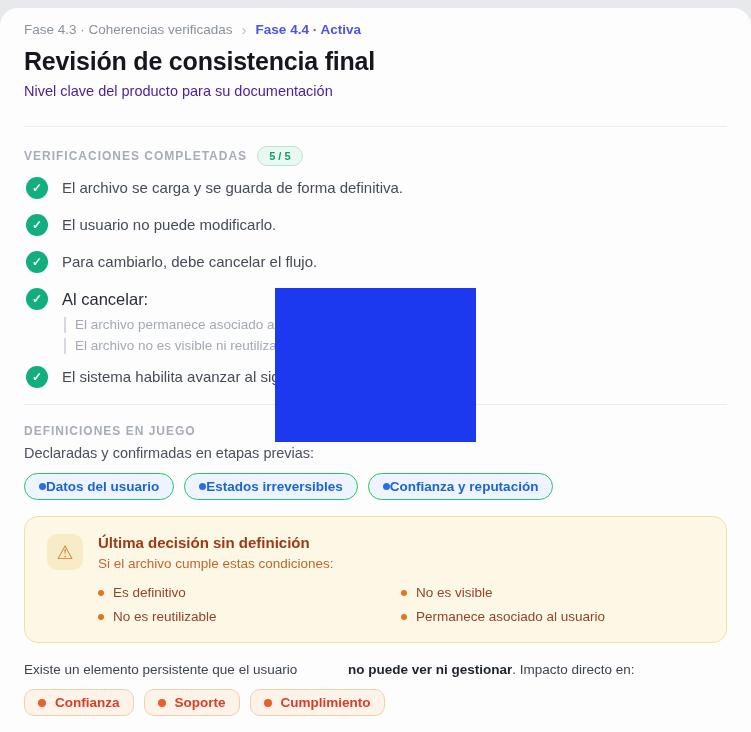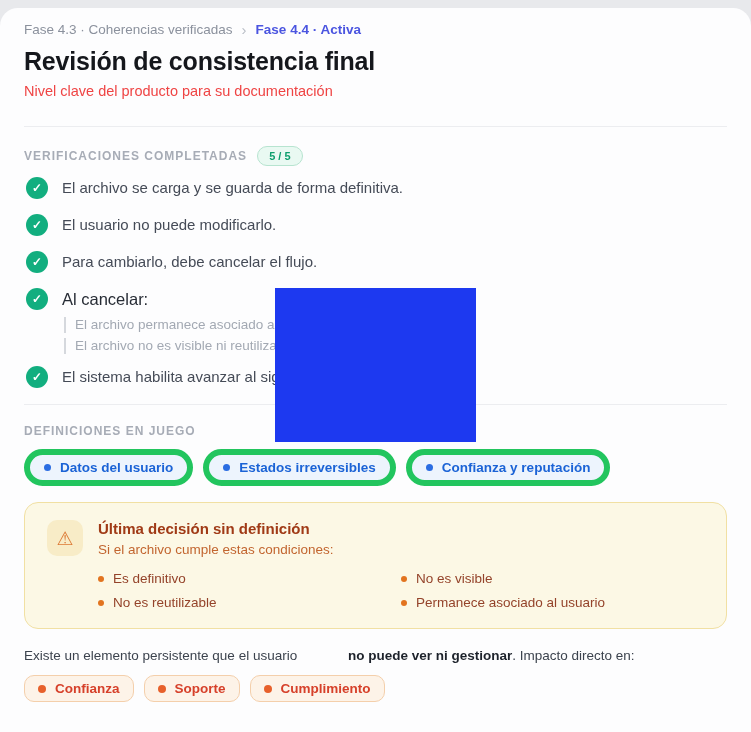--- a/index.html
+++ b/index.html
@@ -18,21 +18,21 @@
     padding:0 24px;
     overflow:hidden;
   }
   
   .breadcrumb { margin-top:14px; display:flex; align-items:center; gap:9px; font-size:13.5px; }
   .crumb-prev { color:#8b919d; font-weight:500; }
   .crumb-sep  { color:#b9bec6; font-size:15px; line-height:1; }
   .crumb-cur  { color:#4b55e0; font-weight:700; }
   
   .page-title { margin-top:10px; font-size:25px; line-height:28px; font-weight:700; color:#15171c; letter-spacing:-0.2px; }
-  .page-subtitle { margin-top:7px; font-size:14.5px; line-height:18px; color:#ef4444; }
+  .page-subtitle { margin-top:7px; font-size:14.5px; line-height:18px; color:#4c1d95; }
   .divider { height:1px; background:#ecedf0; }
   .divider-1 { margin-top:26px; }
   .divider-2 { margin-top:16px; }
   
   .section-label-row { display:flex; align-items:center; gap:10px; margin-top:19px; }
   .section-label { font-size:12px; font-weight:700; letter-spacing:1px; color:#a7acb6; }
   .count-badge {
     display:inline-block; padding:3px 11px; border-radius:999px;
     background:#e9f9f2; border:1px solid #b7e4d0; color:#0e9f6e;
     font-size:11px; font-weight:700;
@@ -49,23 +49,23 @@
   .check-text-strong { font-size:16.5px; line-height:22px; color:#272c35; }
   .sub-list { list-style:none; margin:7px 0 12px 40px; }
   .sub-item {
     border-left:2px solid #d5d8dd; padding-left:9px;
     font-size:13.5px; line-height:16px; color:#a3a9b3; margin-bottom:5px;
   }
   
   .intro-text { margin-top:6px; font-size:14.5px; line-height:18px; color:#4a515c; }
   .chip-row { margin-top:11px; display:flex; gap:10px; }
   .chip {
-    display:inline-flex; align-items:center; gap:9px;
+    display:inline-flex; align-items:center; 
     padding:5px 14px; border-radius:999px;
-    background:#edf4fd; border:6px solid #22c55e;
+    background:#edf4fd; border:1px solid #22c55e;
     color:#1b63d6; font-size:13.5px; font-weight:600;
   }
   .chip .dot { width:7px; height:7px; border-radius:50%; background:#2b6de2; }
   
   .warning-panel {
     margin-top:16px; background:#fcf8e5; border:1px solid #f1e0a3;
     border-radius:14px; padding:17px 22px 18px 22px;
     display:flex; gap:15px;
   }
   .warning-icon-tile {
@@ -144,20 +144,21 @@
       <span class="check-circle">✓</span>
       <span class="check-text">El sistema habilita avanzar al siguie</span>
     </li>
   </ul>
 
   <div class="divider divider-2"></div>
 
   <div class="section-label-row" style="">
     <span class="section-label">DEFINICIONES EN JUEGO</span>
   </div>
+  <p class="intro-text">Declaradas y confirmadas en etapas previas:</p>
 
   <div class="chip-row">
     <span class="chip">
       <span class="dot"></span>
       <span>Datos del usuario</span>
     </span>
     <span class="chip">
       <span class="dot"></span>
       <span>Estados irreversibles</span>
     </span>

